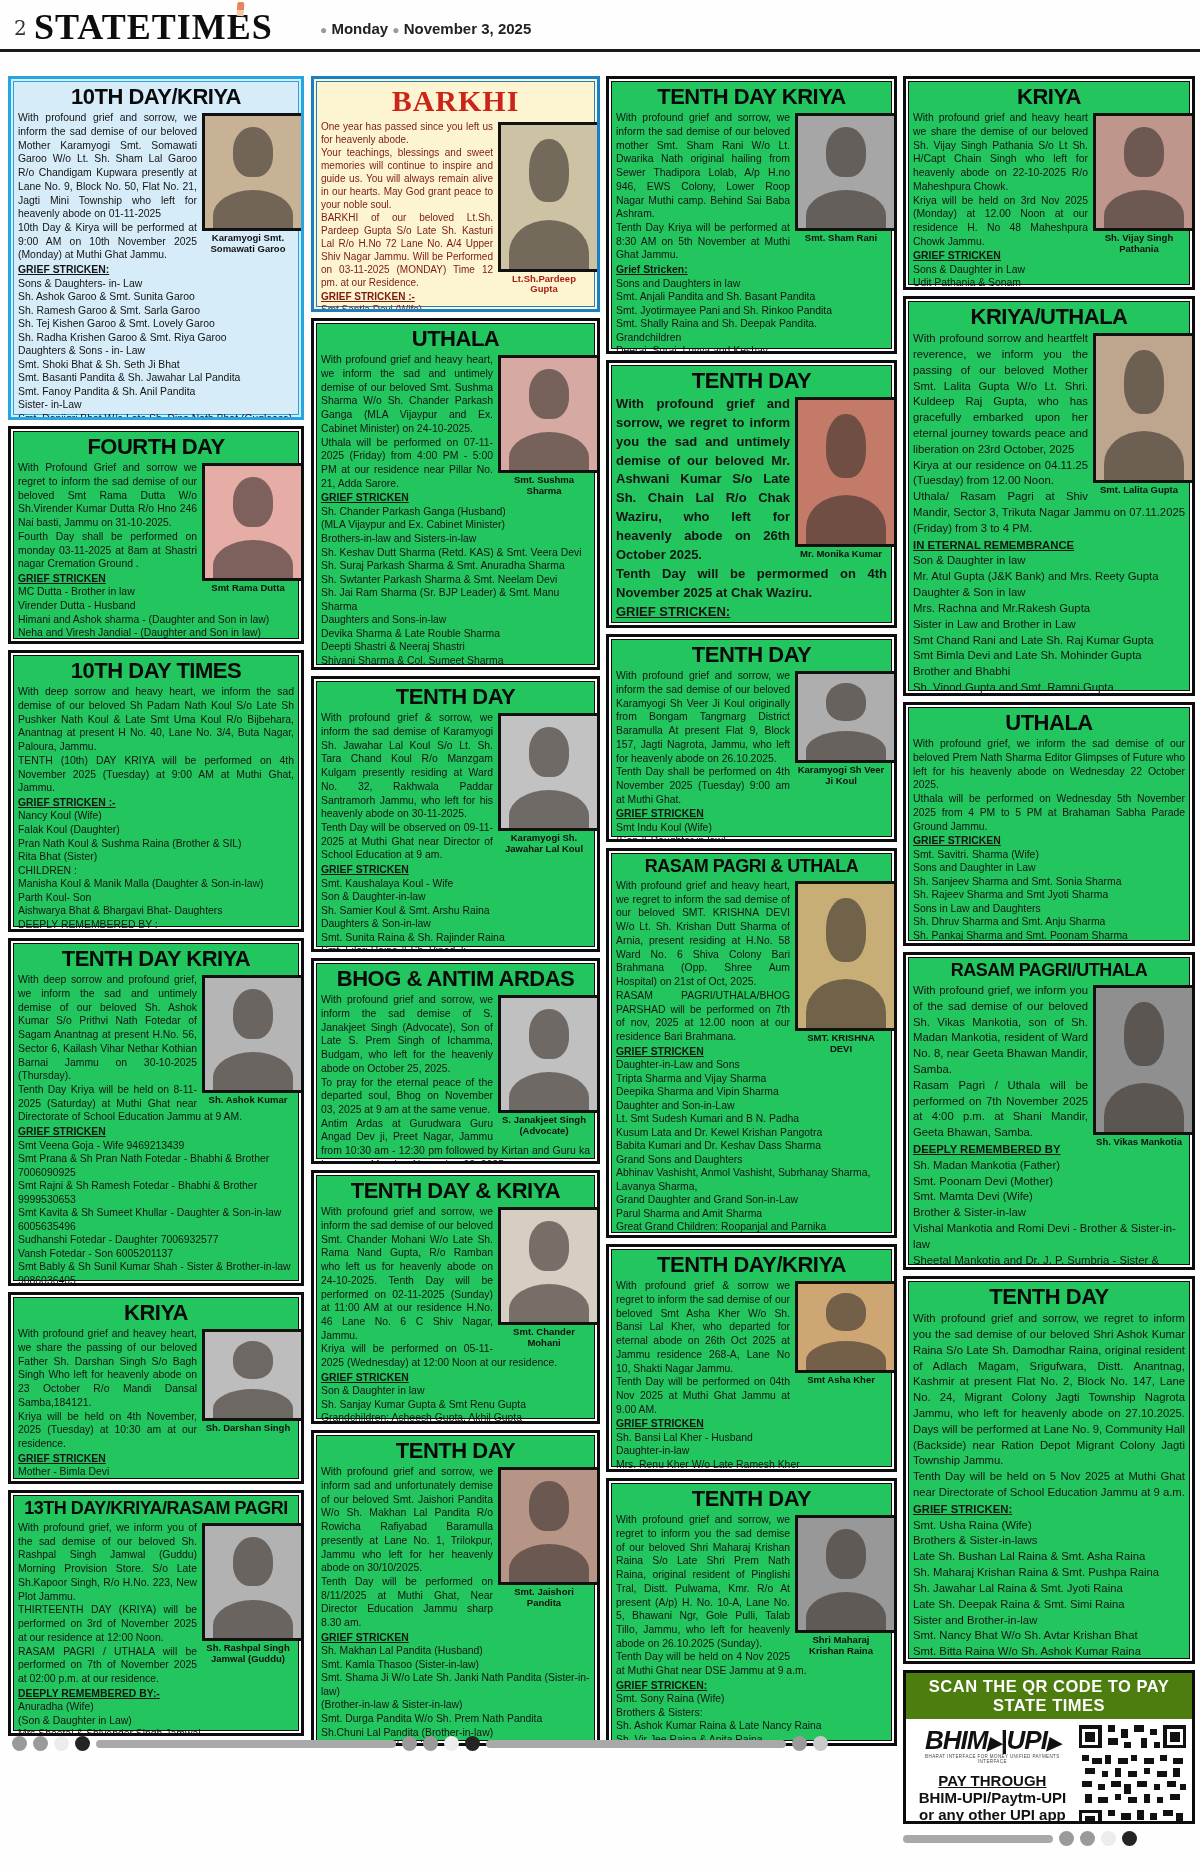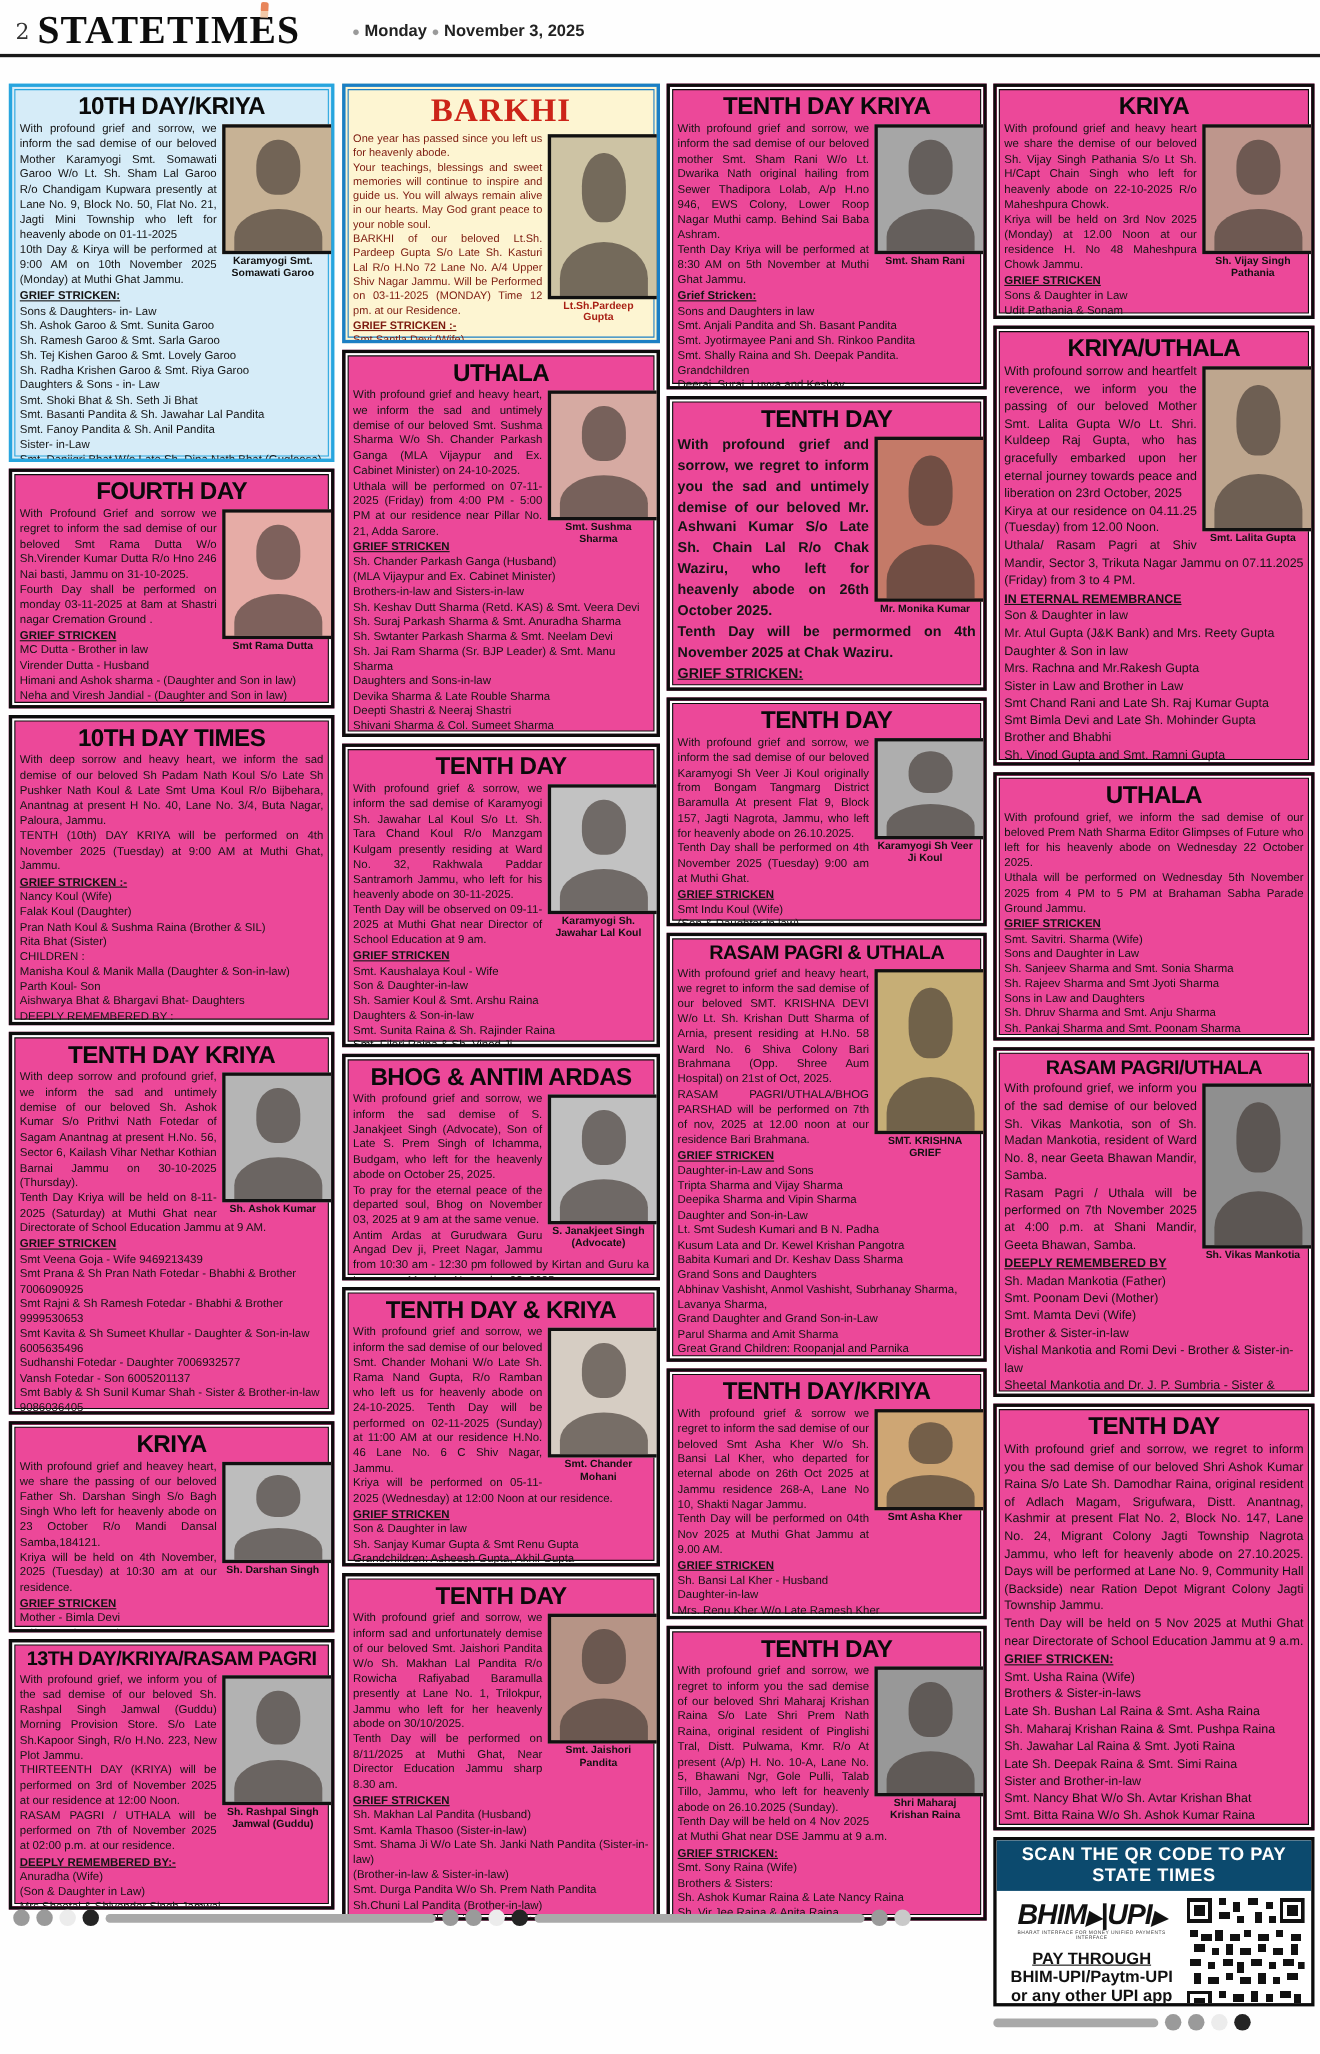--- a/index.html
+++ b/index.html
@@ -15,21 +15,21 @@
   .dateline .dot { color:#9a9a9a; font-size:12px; }
   .toprule { position:absolute; left:0; top:49px; width:1200px; height:3px; background:#1a1a1a; }
 
   
   .col { position:absolute; top:76px; }
   .col1 { left:8px;   width:296px; }
   .col2 { left:311px; width:289px; }
   .col3 { left:606px; width:291px; }
   .col4 { left:903px; width:292px; }
 
-  .notice { position:relative; background:#ec4899; border:3px solid #0c0c0c; box-shadow:inset 0 0 0 2px #fff, inset 0 0 0 3px #0c0c0c; padding:5px 7px 4px 7px; margin-bottom:6px; overflow:hidden; }
+  .notice { position:relative; background:#22c55e; border:3px solid #0c0c0c; box-shadow:inset 0 0 0 2px #fff, inset 0 0 0 3px #0c0c0c; padding:5px 7px 4px 7px; margin-bottom:6px; overflow:hidden; }
   .notice.highlight { background:#d6ecf8; border-color:#27a5de; box-shadow:inset 0 0 0 2px #d6ecf8, inset 0 0 0 3px #27a5de; }
   .notice.barkhi { background:#fdf5d2; border-color:#1b7fc4; box-shadow:inset 0 0 0 2px #fdf5d2, inset 0 0 0 3px #1b7fc4; }
 
   .ntitle { text-align:center; font-size:22px; font-weight:bold; letter-spacing:-0.5px; line-height:1.05; margin:1px 0 3px 0; color:#0a0a0a; }
   .ntitle.small { font-size:18px; }
   .barkhi .ntitle { color:#cc2418; font-family:"Liberation Serif", serif; font-size:30px; letter-spacing:1px; }
 
   .photobox { float:right; width:92px; margin:2px 0 3px 5px; }
   .photo { width:102px; height:118px; border:3px solid #111; background:#bdbdbd; position:relative; overflow:hidden; }
   .photo::before { content:""; position:absolute; left:29%; top:10%; width:42%; height:44%; border-radius:48% 48% 42% 42%; background:rgba(62,52,46,0.62); }
@@ -40,21 +40,21 @@
 
   .intro { font-size:10.4px; line-height:1.32; text-align:justify; white-space:pre-line; color:#141414; }
   .details { font-size:10.4px; line-height:1.3; white-space:pre-line; color:#141414; margin-top:1px; }
   .details::first-line { font-weight:bold; text-decoration:underline; }
   .barkhi .intro, .barkhi .details { color:#7c1a0e; font-weight:normal; font-size:10px; line-height:1.3; }
   .big .intro, .big .details { font-size:13px; font-weight:bold; line-height:1.45; }
   .mid .intro, .mid .details { font-size:11.3px; line-height:1.4; }
 
   
   .qrbox { position:relative; border:3px solid #0c0c0c; background:#fff; margin-bottom:6px; overflow:hidden; height:154px; }
-  .qrbanner { background:#0c4a6e; color:#fff; font-weight:bold; font-size:16.5px; text-align:center; padding:4px 0; letter-spacing:0.5px; }
+  .qrbanner { background:#4d7c0f; color:#fff; font-weight:bold; font-size:16.5px; text-align:center; padding:4px 0; letter-spacing:0.5px; }
   .qrbody { display:flex; padding:6px 6px 4px 8px; }
   .qrleft { width:158px; text-align:center; }
   .bhimupi { font-style:italic; font-weight:bold; font-size:26px; letter-spacing:-1px; color:#111; white-space:nowrap; }
   .bhimupi .arrow { font-size:18px; }
   .logsub { font-size:4.5px; color:#444; letter-spacing:0.4px; margin-top:-2px; }
   .paythrough { font-size:15px; font-weight:bold; text-decoration:underline; margin-top:8px; }
   .payline { font-size:15px; font-weight:bold; line-height:1.15; }
   .qrcode { margin-left:8px; }
 
   
@@ -379,21 +379,21 @@
 Sh Deepak Koul (Son)
 Smt Vaishali Sharma &amp; Sh Shashank Sharma (Daughter &amp; Son in law)
 Sh Bushan Lal Koul &amp; Smt Usha Koul (Brother and Sister in law)
 Smt Asha Sadhu &amp; Lt Sh Mohan Lal Sadhu (Sister &amp; Brother in law)
 Smt Basanti Koul and Sh Mohan Lal Koul (Sister and Brother in law)</div>
   </article>
   <article class="notice" style="height:390px">
     <h2 class="ntitle small">RASAM PAGRI &amp; UTHALA</h2>
     <div class="photobox">
       <div class="photo tall" style="background: rgb(198, 174, 118);"></div>
-      <div class="caption">SMT. KRISHNA GRIEF</div>
+      <div class="caption">SMT. KRISHNA DEVI</div>
     </div>
     <div class="intro">With profound grief and heavy heart, we regret to inform the sad demise of our beloved SMT. KRISHNA DEVI W/o Lt. Sh. Krishan Dutt Sharma of Arnia, present residing at H.No. 58 Ward No. 6 Shiva Colony Bari Brahmana (Opp. Shree Aum Hospital) on 21st of Oct, 2025.
 RASAM PAGRI/UTHALA/BHOG PARSHAD will be performed on 7th of nov, 2025 at 12.00 noon at our residence Bari Brahmana.</div>
     <div class="details">GRIEF STRICKEN
 Daughter-in-Law and Sons
 Tripta Sharma and Vijay Sharma
 Deepika Sharma and Vipin Sharma
 Daughter and Son-in-Law
 Lt. Smt Sudesh Kumari and B N. Padha
 Kusum Lata and Dr. Kewel Krishan Pangotra

